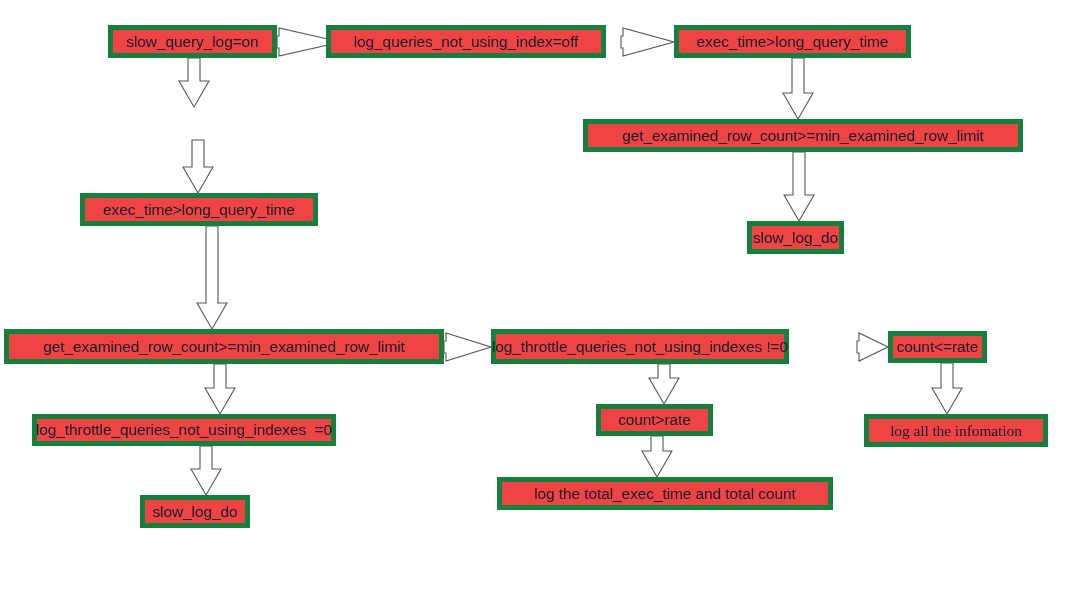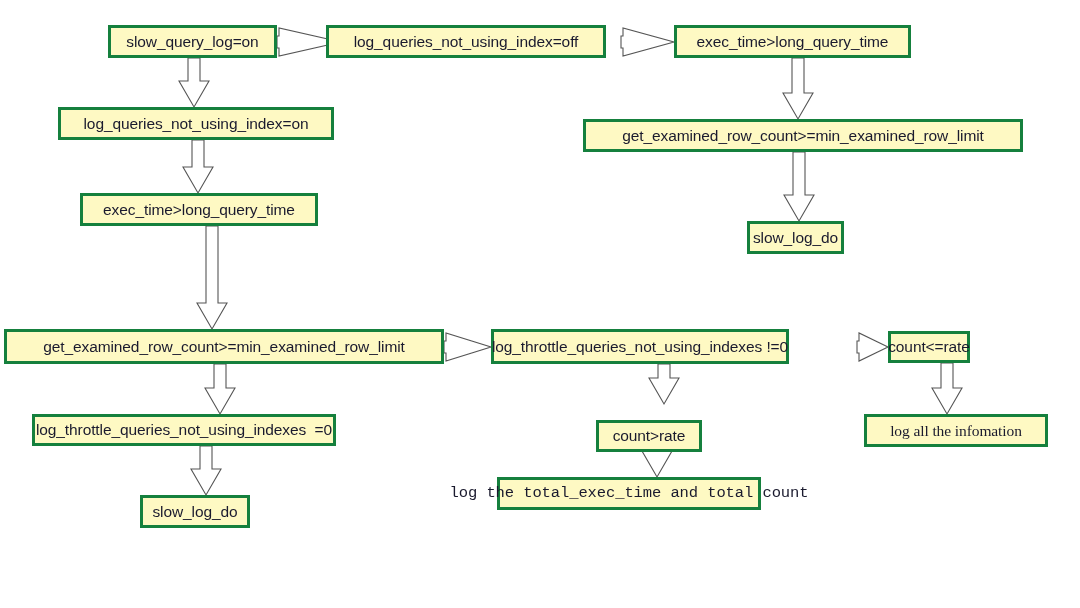--- a/index.html
+++ b/index.html
@@ -11,22 +11,22 @@
     position: relative;
     width: 1080px;
     height: 608px;
     background: #ffffff;
     font-family: "Liberation Sans", sans-serif;
     overflow: hidden;
   }
   .node {
     position: absolute;
     box-sizing: border-box;
-    border: 3px solid #15803d;
-    background: #fef9c3;
+    border: 5px solid #15803d;
+    background: #ef4444;
     color: #1a1a2e;
     font-size: 15.5px;
     line-height: 1;
     display: flex;
     align-items: center;
     justify-content: center;
     white-space: pre;
     letter-spacing: -0.1px;
     z-index: 2;
   }
@@ -42,32 +42,31 @@
     stroke-linejoin: miter;
   }
 </style>
 </head>
 <body>
 
 <div id="canvas">
     <div class="node" style="left: 108px; top: 25px; width: 169px; height: 33px;">slow_query_log=on</div>
     <div class="node" style="left: 326px; top: 25px; width: 280px; height: 33px;">log_queries_not_using_index=off</div>
     <div class="node" style="left: 674px; top: 25px; width: 237px; height: 33px;">exec_time&gt;long_query_time</div>
-    <div class="node" style="left: 58px; top: 107px; width: 276px; height: 33px;">log_queries_not_using_index=on</div>
     <div class="node" style="left: 583px; top: 119px; width: 440px; height: 33px;">get_examined_row_count&gt;=min_examined_row_limit</div>
     <div class="node" style="left: 80px; top: 193px; width: 238px; height: 33px;">exec_time&gt;long_query_time</div>
     <div class="node" style="left: 747px; top: 221px; width: 97px; height: 33px;">slow_log_do</div>
     <div class="node" style="left: 4px; top: 329px; width: 440px; height: 35px;">get_examined_row_count&gt;=min_examined_row_limit</div>
     <div class="node" style="left: 491px; top: 329px; width: 298px; height: 35px;">log_throttle_queries_not_using_indexes !=0</div>
-    <div class="node" style="left: 888px; top: 331px; width: 82px; height: 32px; text-align: right;">count&lt;=rate</div>
-    <div class="node" style="left: 596px; top: 404px; width: 106px; height: 32px; margin-top: 16px;">count&gt;rate</div>
+    <div class="node" style="left: 888px; top: 331px; width: 99px; height: 32px; text-align: right;">count&lt;=rate</div>
+    <div class="node" style="left: 596px; top: 404px; width: 117px; height: 32px;">count&gt;rate</div>
     <div class="node" style="left: 32px; top: 414px; width: 304px; height: 32px;">log_throttle_queries_not_using_indexes  =0</div>
     <div class="node" style="left: 864px; top: 414px; width: 184px; height: 33px; font-family: Liberation Serif, serif;">log all the infomation</div>
     <div class="node" style="left: 140px; top: 495px; width: 110px; height: 33px;">slow_log_do</div>
-    <div class="node" style="left: 497px; top: 477px; width: 264px; height: 33px; font-family: Liberation Mono, monospace;">log the total_exec_time and total count</div>
+    <div class="node" style="left: 497px; top: 477px; width: 336px; height: 33px;">log the total_exec_time and total count</div>
     <svg class="edge" width="1080" height="608" style="left: 0px; top: 0px;">
       <polygon points="277,36 279,36 279,28 341,42 279,56 279,48 277,48"></polygon>
     </svg>
     <svg class="edge" width="1080" height="608" style="left: 0px; top: 0px;">
       <polygon points="621,36 623,36 623,28 674,42 623,56 623,48 621,48"></polygon>
     </svg>
     <svg class="edge" width="1080" height="608" style="left: 0px; top: 0px;">
       <polygon points="188,58 200,58 200,81 209,81 194,107 179,81 188,81"></polygon>
     </svg>
     <svg class="edge" width="1080" height="608" style="left: 0px; top: 0px;">

